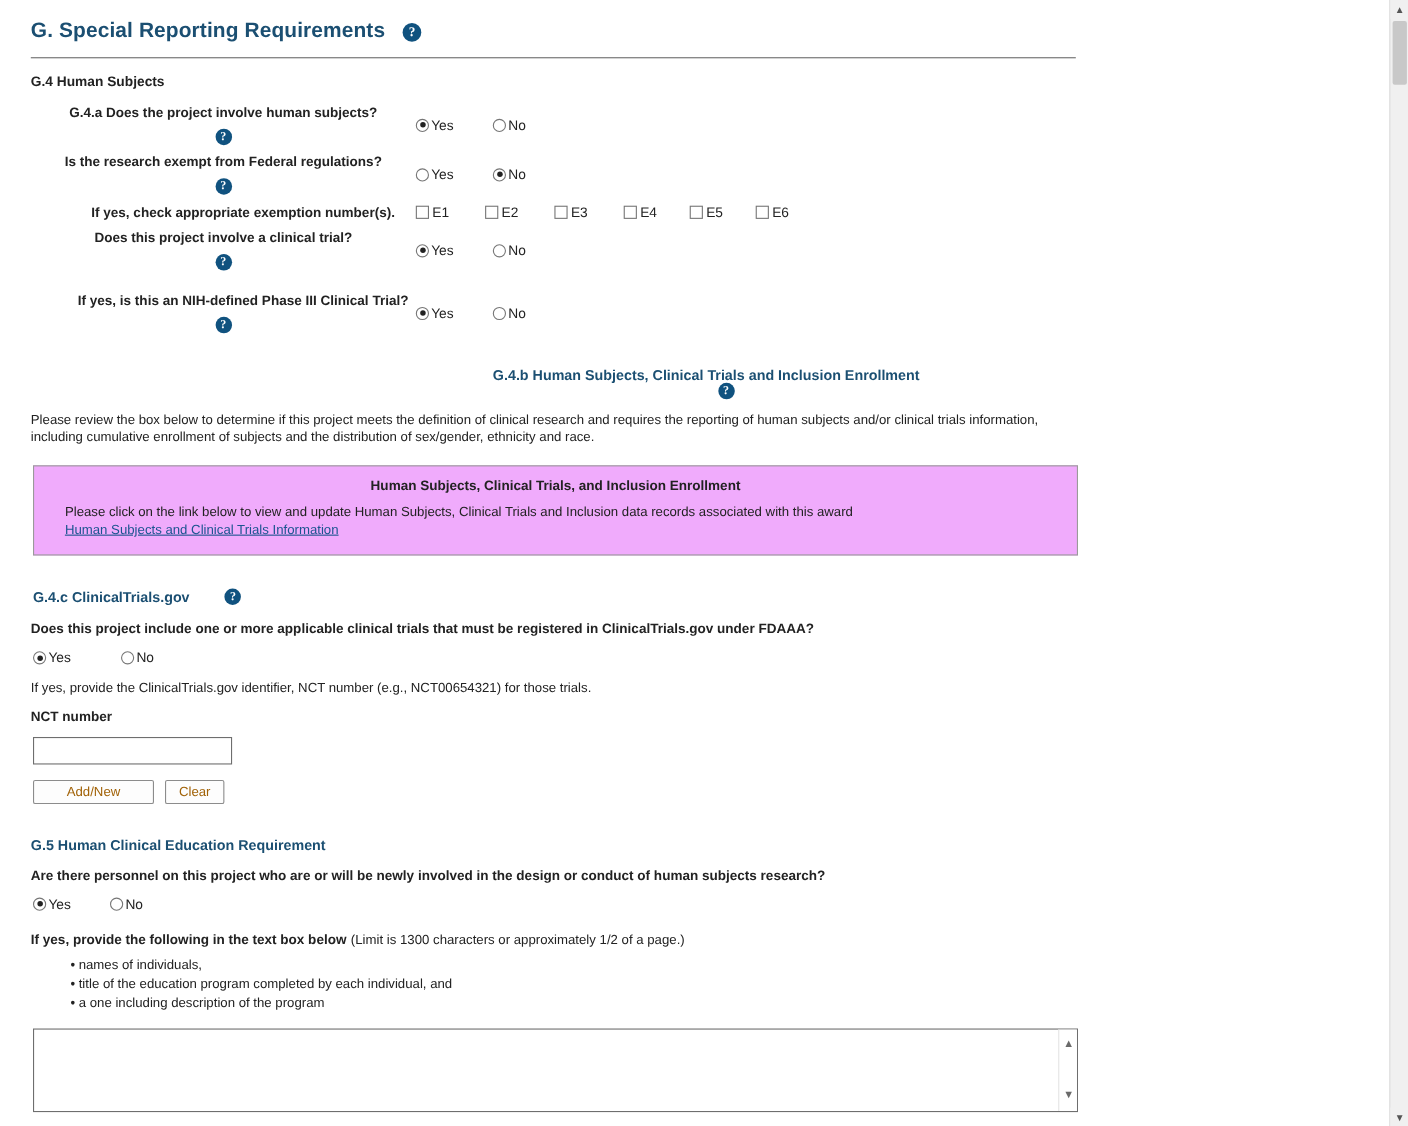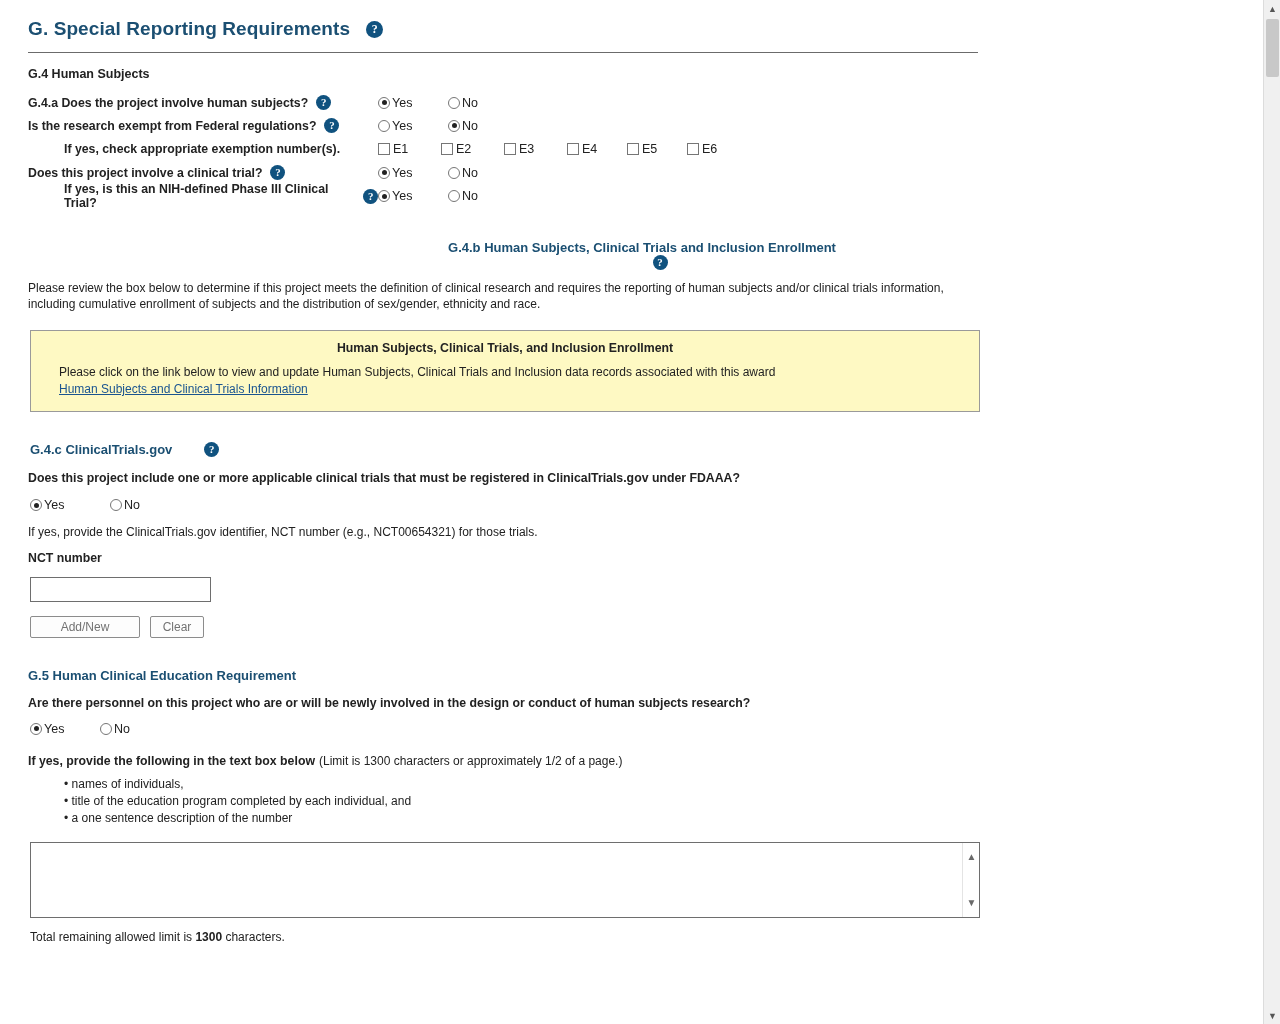--- a/index.html
+++ b/index.html
@@ -98,21 +98,21 @@
     align-items: center;
     font-size: 12.5px;
     color: #222;
   }
   .q-label {
     font-weight: bold;
     color: #222;
     font-size: 12.3px;
   }
   .q-label.indent { padding-left: 36px; font-weight: bold; }
-  .q-col { width: 350px; display: flex; align-items: center; gap: 8px;}
+  .q-col { width: 350px; display: flex; align-items: center; gap: 8px; flex-direction: column;}
   .opt {
     display: inline-flex;
     align-items: center;
     font-size: 12.5px;
     color: #222;
   }
   .radio {
     width: 12px; height: 12px;
     border: 1px solid #767676;
     border-radius: 50%;
@@ -145,21 +145,21 @@
     color: #222;
     line-height: 1.35;
   }
 
   
   .enroll-box {
     margin: 18px 0 0 30px;
     width: 950px;
     border: 1px solid #9a9a9a;
     padding: 10px 14px 14px 14px;
-    background: #fef9c3;
+    background: #f0abfc;
   }
   .enroll-title {
     text-align: center;
     font-size: 12.3px;
     font-weight: bold;
     color: #222;
     margin-bottom: 10px;
   }
   .enroll-text {
     font-size: 12px;
@@ -183,21 +183,21 @@
     background: #fff;
     font-size: 12px;
     padding: 2px 4px;
     font-family: "Liberation Sans", sans-serif;
   }
   .btn-row { margin: 14px 0 0 30px; display: flex; gap: 10px; }
   .btn {
     border: 1px solid #8c8c8c;
     background: #fdfdfd;
     font-size: 12px;
-    color: #737373;
+    color: #a16207;
     padding: 3px 0;
     font-family: "Liberation Sans", sans-serif;
     cursor: pointer;
     border-radius: 2px;
   }
   .btn.addnew { width: 110px; }
   .btn.clear { width: 54px; }
 
   .bullets {
     margin: 8px 0 0 64px;
@@ -318,21 +318,21 @@
       <label class="opt" style="width:70px;">
         <span class="radio checked"></span>
         <span>Yes</span>
       </label>
       <label class="opt">
         <span class="radio"></span>
         <span>No</span>
       </label>
     </div>
 
-    <div class="row" style="margin-top:2px;">
+    <div class="row" style="margin-top:20px;">
       <div class="q-col">
         <span class="q-label indent">If yes, is this an NIH-defined Phase III Clinical Trial?</span>
         <span class="help-icon">?</span>
       </div>
       <label class="opt" style="width:70px;">
         <span class="radio checked"></span>
         <span>Yes</span>
       </label>
       <label class="opt">
         <span class="radio"></span>
@@ -404,21 +404,21 @@
     </div>
 
     <div class="row" style="margin-top:18px;">
       <span class="q-label">If yes, provide the following in the text box below</span>
       <span style="font-size:12px;color:#222;margin-left:4px;">(Limit is 1300 characters or approximately 1/2 of a page.)</span>
     </div>
 
     <div class="bullets">
       <div>• names of individuals,</div>
       <div>• title of the education program completed by each individual, and</div>
-      <div>• a one sentence description of the number</div>
+      <div>• a one including description of the program</div>
     </div>
 
     <div class="textarea-wrap">
       <div class="ta-scroll">
         <div class="ta-arrow up">▲</div>
         <div class="ta-arrow down">▼</div>
       </div>
     </div>
 
     <div class="limit-text">

